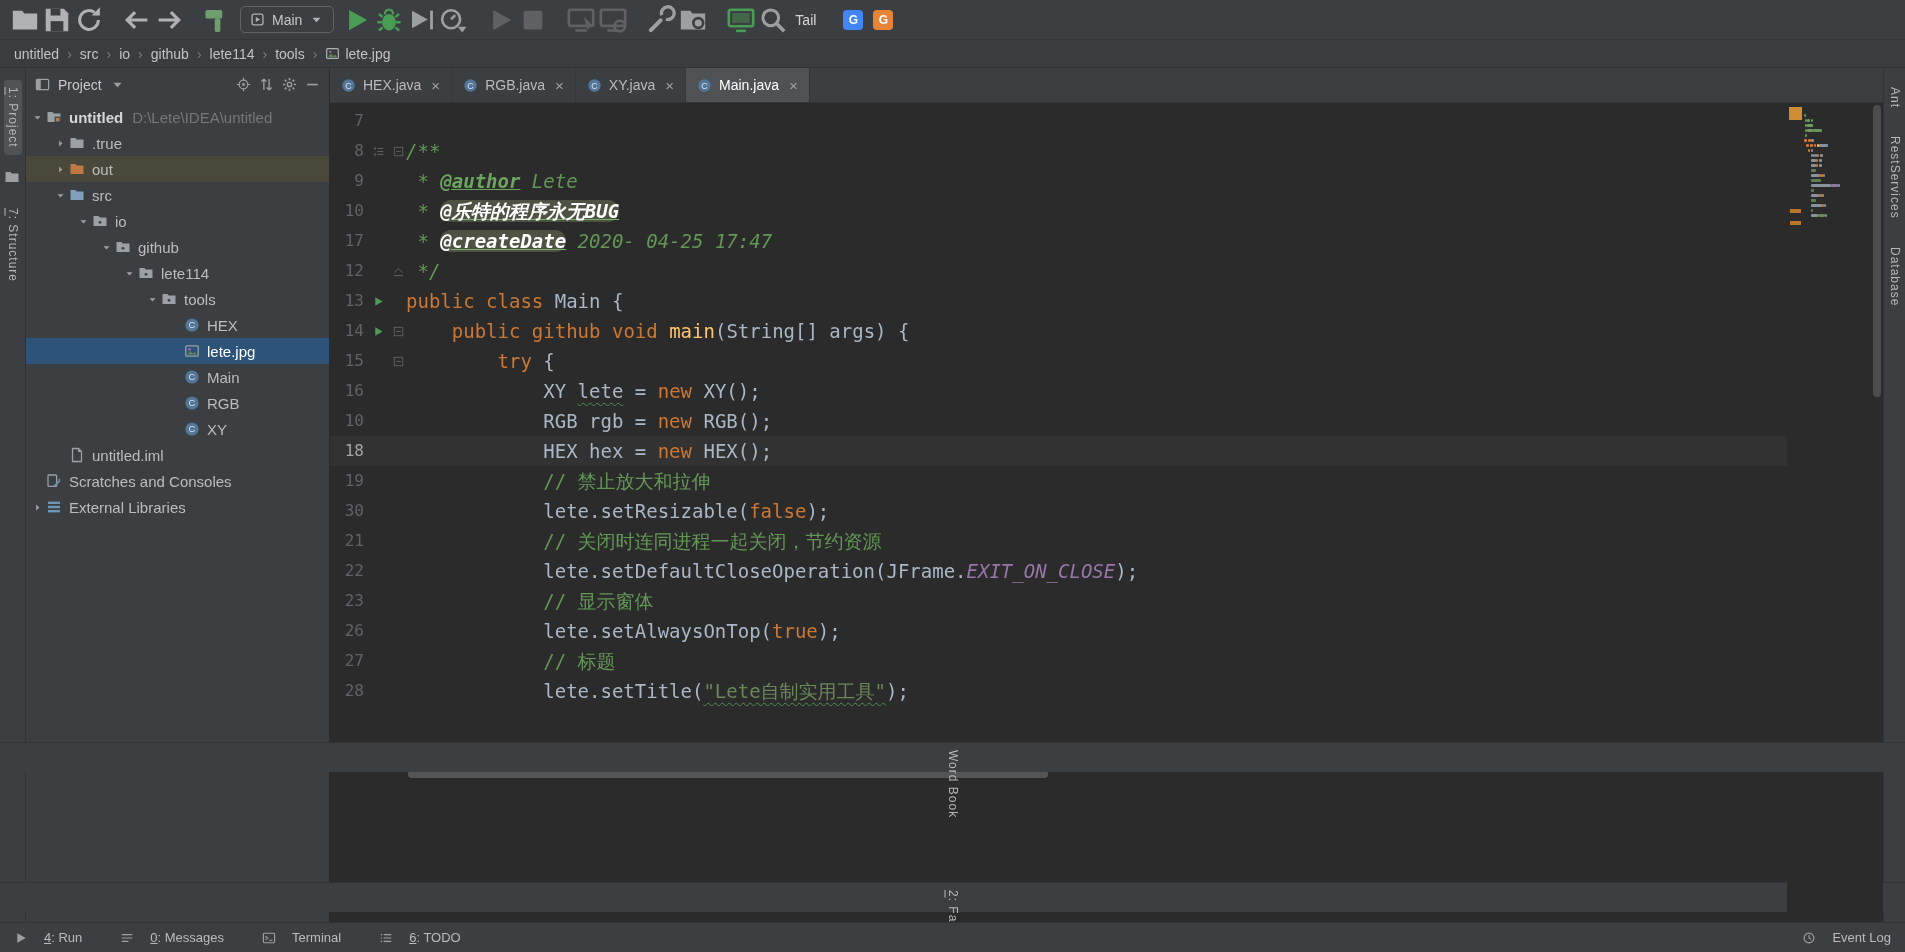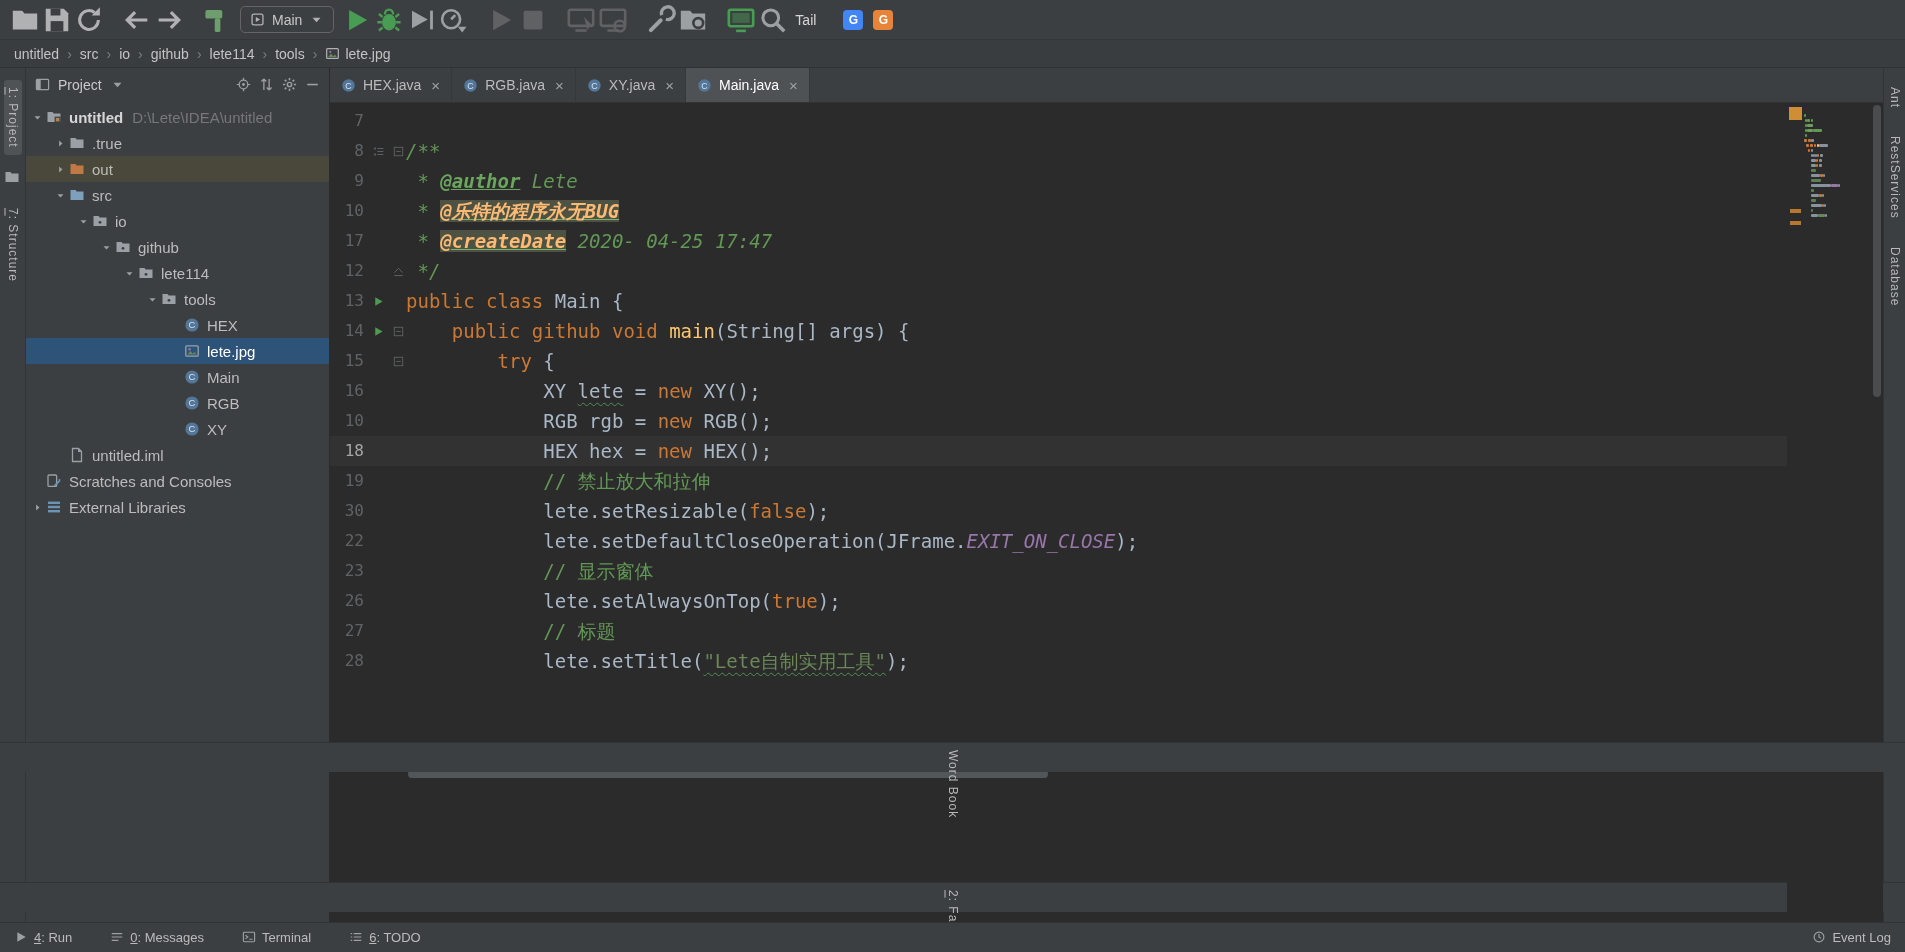--- a/index.html
+++ b/index.html
@@ -78,21 +78,21 @@
 .g1,.g2{display:flex;align-items:center;justify-content:center;color:#606366}
 .g1{width:24px;margin-left:2px}
 .g2{width:16px}
 .g1.run{color:#4d9b54}
 .ctext{flex:1;overflow:hidden}
 
 .tk-kw{color:#cc7832}
 .tk-def{color:#a9b7c6}
 .tk-doc{color:#629755;font-style:italic}
 .tk-doctag{color:#6ca55f;font-style:italic;font-weight:bold;text-decoration:underline;text-decoration-color:#6ca55f}
-.tk-doctagHl{color:#fdba74;font-style:italic;font-weight:bold;text-decoration:underline;text-decoration-color:#79b36b;background:#4e5243;border-radius:0}
+.tk-doctagHl{color:#ffffff;font-style:italic;font-weight:bold;text-decoration:underline;text-decoration-color:#79b36b;background:#4e5243;border-radius:11px}
 .tk-cmt{color:#629755}
 .tk-fn{color:#ffc66d}
 .tk-const{color:#9876aa;font-style:italic}
 .tk-typo{color:#a9b7c6;text-decoration:underline wavy #4e9154;text-underline-offset:4px;text-decoration-thickness:1px}
 .tk-strTypo{color:#6a8759;text-decoration:underline wavy #4e9154;text-underline-offset:4px;text-decoration-thickness:1px}
 
 .hscroll{position:absolute;left:78px;top:667px;width:640px;height:8px;background:#5b5e60;border-radius:4px;opacity:.85}
 .right-rail{position:absolute;top:0;right:0;bottom:0;width:96px;display:flex;background:#2b2b2b}
 .marks{width:17px;position:relative;flex:none}
 .warn-box{position:absolute;top:4px;left:2px;width:13px;height:13px;background:#cf8e36}
@@ -104,21 +104,21 @@
 .mm-seg{border-radius:1px}
 .mmc-kw{background:#cc7832}.mmc-def{background:#86929e}
 .mmc-doc{background:#629755}.mmc-doctag{background:#629755}.mmc-doctagHl{background:#6f9a60}
 .mmc-cmt{background:#5d7e50}.mmc-fn{background:#ffc66d}.mmc-const{background:#9876aa}
 .mmc-typo{background:#86929e}.mmc-strTypo{background:#6a8759}
 .vscroll{width:12px;position:relative;flex:none}
 .vthumb{position:absolute;top:2px;left:2px;width:8px;height:292px;background:#5a5d5f;border-radius:4px;opacity:.65}
 
 
 .bottom{position:absolute;left:0;right:0;bottom:0;height:30px;background:#3c3f41;border-top:1px solid #313436;display:flex;align-items:center;padding:0 14px;font-size:13px;color:#bbb}
-.bb-item{display:inline-flex;align-items:flex-start;gap:6px;margin-right:38px;cursor:default}
+.bb-item{display:inline-flex;align-items:flex-end;gap:16px;margin-right:38px;cursor:default}
 .bb-item .icon svg{width:14px;height:14px}
 .bb-item .icon{color:#9da0a3}
 .bb-right{margin-right:0}
 .bb-spacer{flex:1}
 u{text-decoration:underline}
 </style>
 </head>
 <body>
 
 <div class="toolbar" id="toolbar">
@@ -635,20 +635,21 @@
                 </svg></span></span><span class="ctext"><span class="tk-def">    </span><span class="tk-kw">public</span><span class="tk-def"> </span><span class="tk-kw">github</span><span class="tk-def"> </span><span class="tk-kw">void</span><span class="tk-def"> </span><span class="tk-fn">main</span><span class="tk-def">(String[] args) {</span></span></div>
           <div class="cline"><span class="gut"><span class="lnum">15</span><span class="g1"></span><span class="g2"><svg viewBox="0 0 16 16" xmlns="http://www.w3.org/2000/svg">
                   <rect x="2.8" y="2.8" width="10.4" height="10.4" fill="#2b2b2b" stroke="currentColor" stroke-width="1.1"></rect>
                   <path stroke="currentColor" stroke-width="1.1" d="M5.2 8h5.6"></path>
                 </svg></span></span><span class="ctext"><span class="tk-def">        </span><span class="tk-kw">try</span><span class="tk-def"> {</span></span></div>
           <div class="cline"><span class="gut"><span class="lnum">16</span><span class="g1"></span><span class="g2"></span></span><span class="ctext"><span class="tk-def">            XY </span><span class="tk-typo">lete</span><span class="tk-def"> = </span><span class="tk-kw">new</span><span class="tk-def"> XY();</span></span></div>
           <div class="cline"><span class="gut"><span class="lnum">10</span><span class="g1"></span><span class="g2"></span></span><span class="ctext"><span class="tk-def">            RGB rgb = </span><span class="tk-kw">new</span><span class="tk-def"> RGB();</span></span></div>
           <div class="cline current"><span class="gut"><span class="lnum">18</span><span class="g1"></span><span class="g2"></span></span><span class="ctext"><span class="tk-def">            HEX hex = </span><span class="tk-kw">new</span><span class="tk-def"> HEX();</span></span></div>
           <div class="cline"><span class="gut"><span class="lnum">19</span><span class="g1"></span><span class="g2"></span></span><span class="ctext"><span class="tk-cmt">            // 禁止放大和拉伸</span></span></div>
           <div class="cline"><span class="gut"><span class="lnum">30</span><span class="g1"></span><span class="g2"></span></span><span class="ctext"><span class="tk-def">            lete.setResizable(</span><span class="tk-kw">false</span><span class="tk-def">);</span></span></div>
+          <div class="cline"><span class="gut"><span class="lnum">21</span><span class="g1"></span><span class="g2"></span></span><span class="ctext"><span class="tk-cmt">            // 关闭时连同进程一起关闭，节约资源</span></span></div>
           <div class="cline"><span class="gut"><span class="lnum">22</span><span class="g1"></span><span class="g2"></span></span><span class="ctext"><span class="tk-def">            lete.setDefaultCloseOperation(JFrame.</span><span class="tk-const">EXIT_ON_CLOSE</span><span class="tk-def">);</span></span></div>
           <div class="cline"><span class="gut"><span class="lnum">23</span><span class="g1"></span><span class="g2"></span></span><span class="ctext"><span class="tk-cmt">            // 显示窗体</span></span></div>
           <div class="cline"><span class="gut"><span class="lnum">26</span><span class="g1"></span><span class="g2"></span></span><span class="ctext"><span class="tk-def">            lete.setAlwaysOnTop(</span><span class="tk-kw">true</span><span class="tk-def">);</span></span></div>
           <div class="cline"><span class="gut"><span class="lnum">27</span><span class="g1"></span><span class="g2"></span></span><span class="ctext"><span class="tk-cmt">            // 标题</span></span></div>
           <div class="cline"><span class="gut"><span class="lnum">28</span><span class="g1"></span><span class="g2"></span></span><span class="ctext"><span class="tk-def">            lete.setTitle(</span><span class="tk-strTypo">"Lete自制实用工具"</span><span class="tk-def">);</span></span></div>
         </div>
       <div class="hscroll"></div>
       <div class="right-rail">
         <div class="marks">
           <div class="warn-box"></div>

